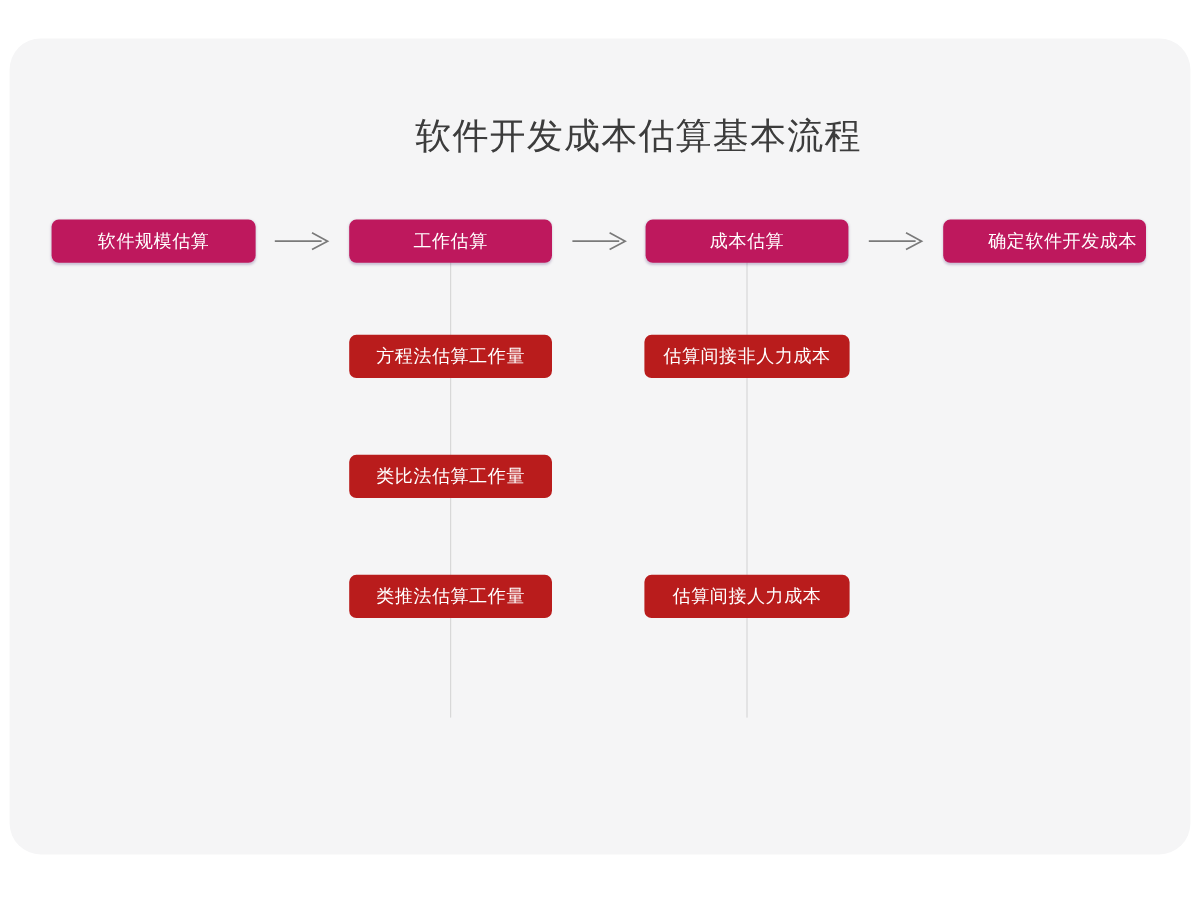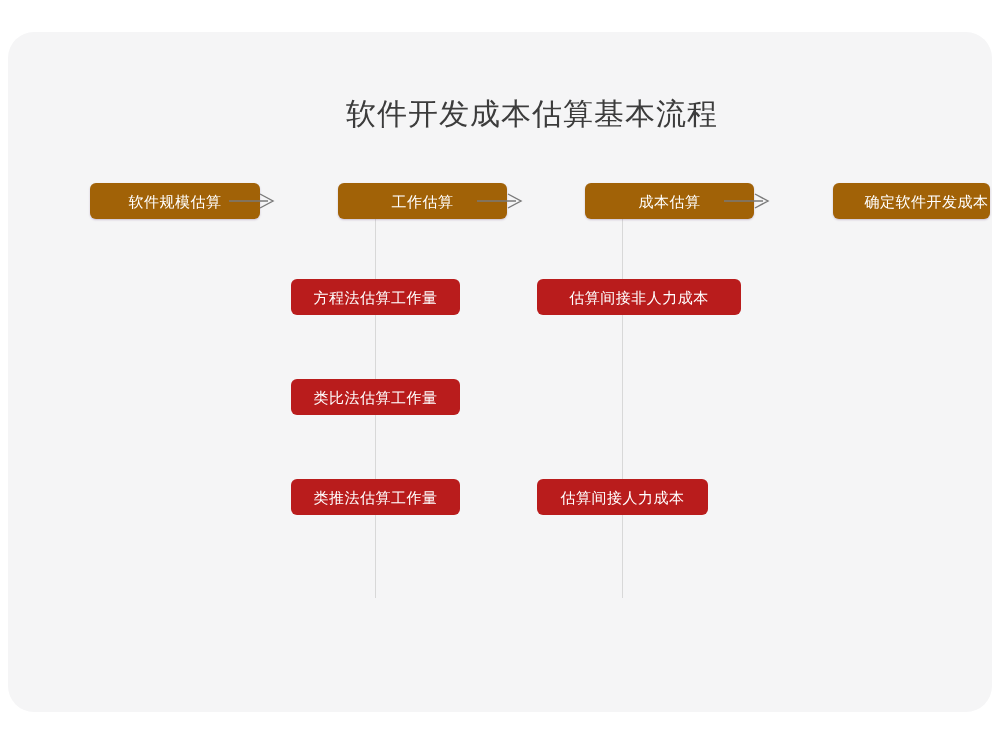--- a/index.html
+++ b/index.html
@@ -57,23 +57,22 @@
     justify-content: center;
     border-radius: 6px;
     font-size: 15px;
     line-height: 1;
     color: #ffffff;
     letter-spacing: 0.5px;
     white-space: nowrap;
     height: 36px;
   }
   .node.primary {
-    background: #a16207;
+    background: #be185d;
     box-shadow: 0 1px 2px rgba(80, 40, 110, 0.25);
-    margin-left: 47px;
   }
   .node.secondary {
     background: #b91c1c;
   }
   .vline {
     position: absolute;
     width: 1px;
     background: #d8d8d8;
   }
   .arrow {
@@ -101,21 +100,21 @@
     </div>
 
     <div class="node primary" style="left:291px; top:183px; width:169px;">
       <span>工作估算</span>
     </div>
 
     <div class="node primary" style="left:538px; top:183px; width:169px;text-align:center;">
       <span>成本估算</span>
     </div>
 
-    <div class="node primary" style="left:786px; top:183px; width:157px;padding-left:30px;">
+    <div class="node primary" style="left:786px; top:183px; width:169px;padding-left:30px;">
       <span>确定软件开发成本</span>
     </div>
 
     <div class="arrow" style="left:228px; top:191px; width:48px;">
       <svg width="48" height="20" viewBox="0 0 48 20">
         <path d="M1 10 H40" stroke="#7a7a7a" stroke-width="1.4" fill="none"></path>
         <path d="M32 3 L45 10 L32 17" stroke="#7a7a7a" stroke-width="1.4" fill="none"></path>
       </svg>
     </div>
 
@@ -138,21 +137,21 @@
     </div>
 
     <div class="node secondary" style="left:291px; top:379px; width:169px;">
       <span>类比法估算工作量</span>
     </div>
 
     <div class="node secondary" style="left:291px; top:479px; width:169px;">
       <span>类推法估算工作量</span>
     </div>
 
-    <div class="node secondary" style="left:537px; top:279px; width:204px;">
+    <div class="node secondary" style="left:537px; top:279px; width:171px;">
       <span>估算间接非人力成本</span>
     </div>
 
 
     <div class="node secondary" style="left:537px; top:479px; width:171px;">
       <span>估算间接人力成本</span>
     </div>
 
 
   </div>

